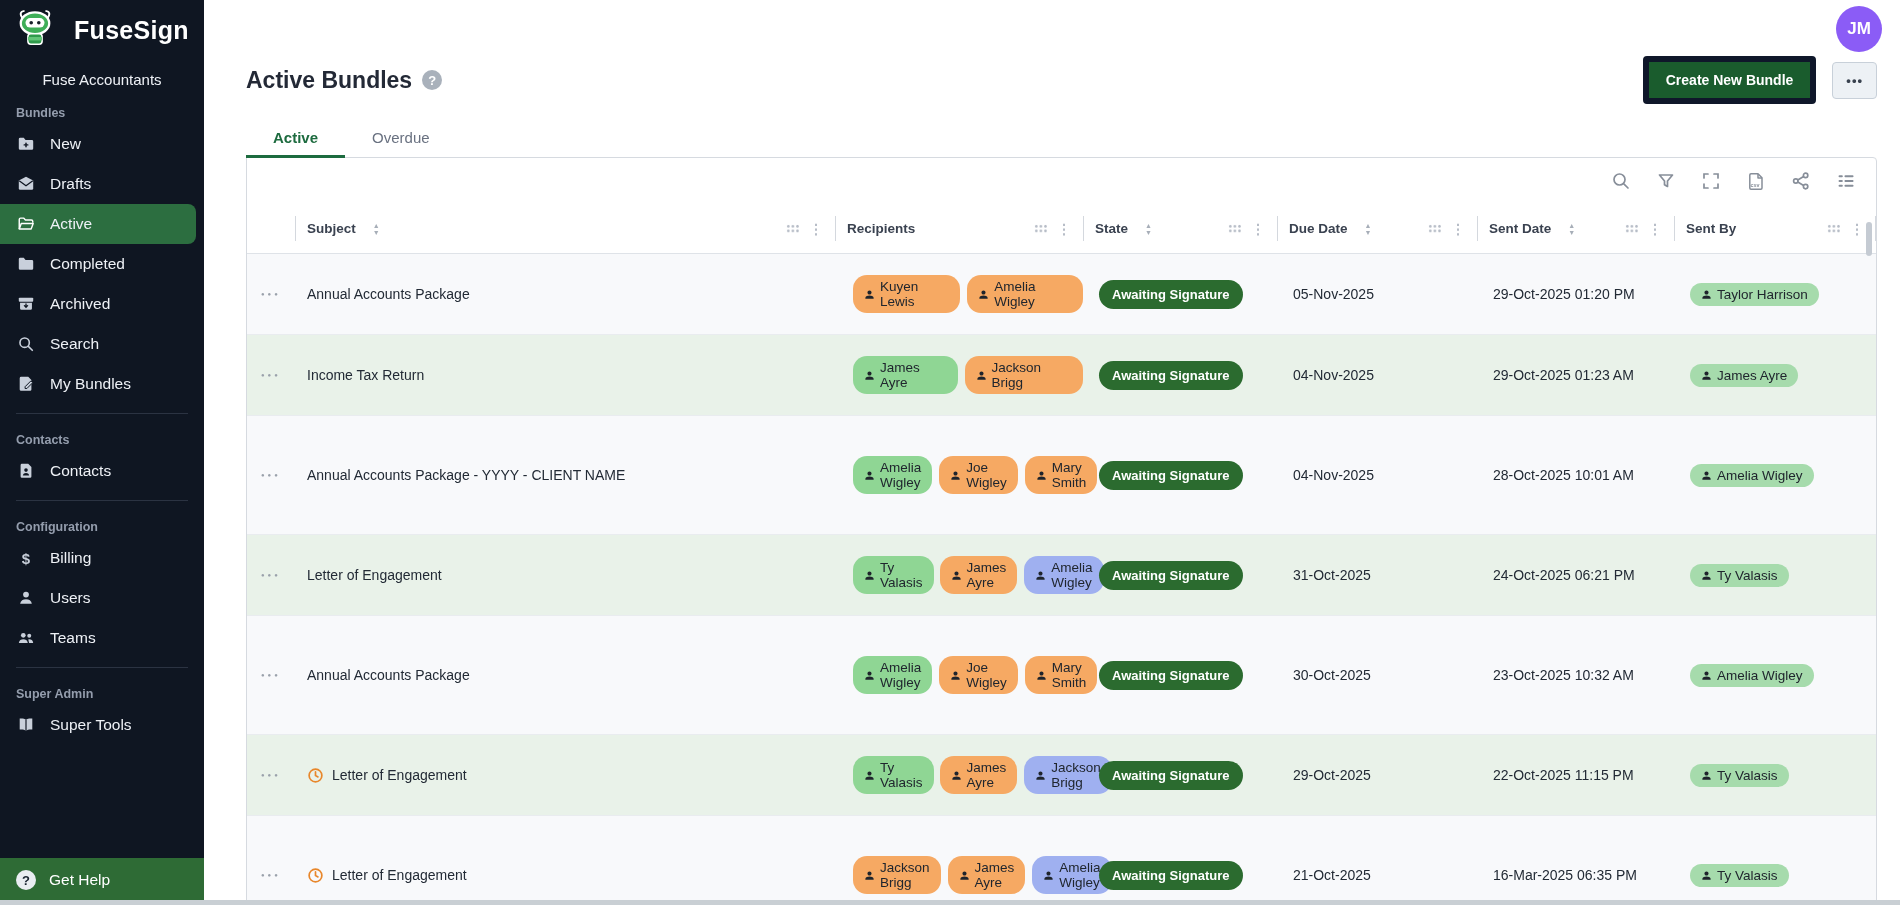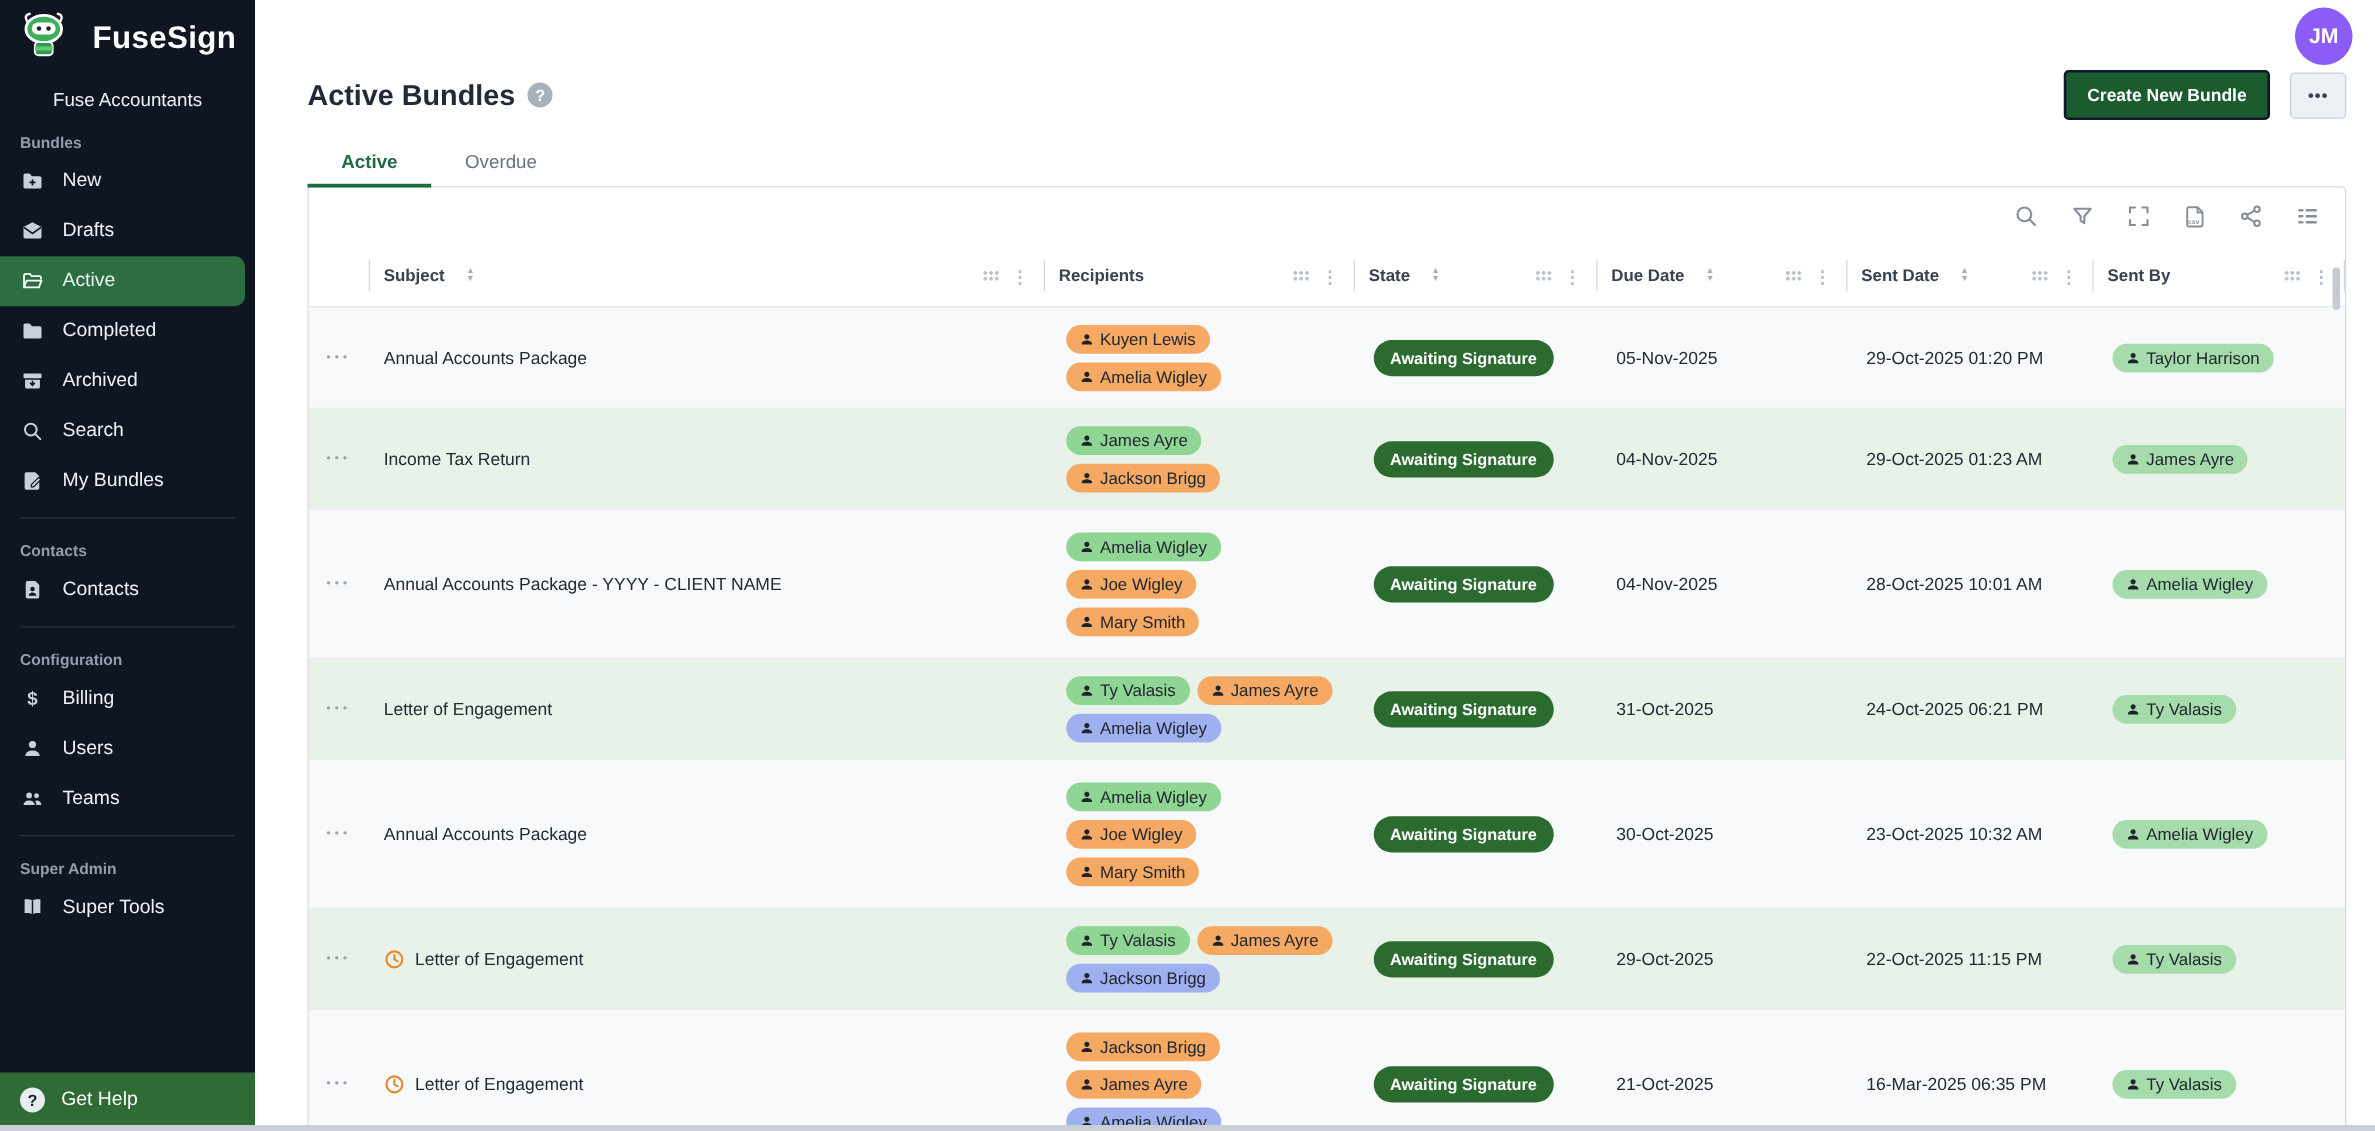--- a/index.html
+++ b/index.html
@@ -49,21 +49,21 @@
   }
   .header-row { display:flex; align-items:center; justify-content:space-between; margin-top:56px; }
   .title-group { display:flex; align-items:center; gap:10px; }
   h1 { margin:0; font-size:23px; font-weight:700; color:#232936; }
   .help-badge {
     width:20px; height:20px; border-radius:50%; background:#a9b1bb; color:#fff;
     font-size:13px; font-weight:700; display:flex; align-items:center; justify-content:center;
   }
   .actions-group { display:flex; align-items:center; gap:16px; }
   .btn-primary {
-    background:#1a5c2d; border:2px solid #0f172a; color:#fff;
+    background:#1a5c2d; border:6px solid #0f172a; color:#fff;
     font-weight:700; font-size:14px; padding:10px 17px; border-radius:4px; cursor:pointer;
     font-family:"Liberation Sans", sans-serif;
   }
   .btn-more {
     background:#edf1f5; border:1px solid #c8d0d9; color:#39424f;
     font-weight:700; font-size:13px; letter-spacing:1px;
     padding:10px 13px; border-radius:4px; cursor:pointer;
     font-family:"Liberation Sans", sans-serif;
   }
 
@@ -79,39 +79,39 @@
   .toolbar { height:46px; display:flex; align-items:center; justify-content:flex-end; gap:25px; padding:0 20px; }
   .icon-btn { cursor:pointer; display:flex; align-items:flex-end; }
 
   .thead {
     display:grid; grid-template-columns:48px 540px 248px 194px 200px 197px 1fr;
     height:50px; align-items:stretch; border-bottom:1px solid #dfe3e8;
   }
   .th { display:flex; align-items:center; padding-left:12px; font-size:13.5px; font-weight:700; color:#3a4250; position:relative; }
   .th:not(:first-child)::before { content:""; position:absolute; left:0; top:12px; bottom:12px; width:1px; background:#d4d8de; }
   .th:last-child::after { content:""; position:absolute; right:0; top:12px; bottom:12px; width:1px; background:#d4d8de; }
-  .th .labelwrap { display:flex; align-items:flex-start; gap:17px; cursor:pointer; }
+  .th .labelwrap { display:flex; align-items:flex-end; gap:17px; cursor:pointer; }
   .sort { display:flex; flex-direction:column; color:#a7aeb8; font-size:7px; line-height:7px; }
   .grips { margin-left:auto; display:flex; align-items:center; gap:9px; padding-right:12px; }
   .grip-dots {
     width:14px; height:9px; cursor:grab;
     background-image:radial-gradient(circle,#b7bdc7 1.2px,transparent 1.4px);
     background-size:4.6px 4.6px;
   }
   .vdots { color:#b7bdc7; font-size:14px; font-weight:700; line-height:14px; cursor:pointer; }
 
   .row {
     display:grid; grid-template-columns:48px 540px 248px 194px 200px 197px 1fr;
     align-items:center; border-bottom:1px solid #e9ecef; background:#f8f9fb;
   }
   .row.alt { background:#e9f2e9; }
   .cell { font-size:14px; color:#222a35; padding-left:16px; }
   .cell-actions { padding-left:14px; color:#8f96a0; font-size:10px; letter-spacing:3px; cursor:pointer; }
   .subject-wrap { display:flex; align-items:center; gap:8px; padding-left:12px; font-size:14px; color:#222a35; }
-  .chips { display:flex; flex-direction:column; gap:7px; padding:13px 0 13px 18px; }
+  .chips { display:flex; flex-direction:row; gap:7px; padding:13px 0 13px 18px; }
   .chip-line { display:flex; gap:6px; }
   .chip {
     display:inline-flex; align-items:center; gap:5px;
     padding:4px 11px; border-radius:14px; font-size:13.5px; color:#20262e; cursor:pointer;
   }
   .chip svg { width:11px; height:11px; fill:#1f242c; }
   .chip.orange { background:#F6A963; }
   .chip.green  { background:#8FD694; }
   .chip.blue   { background:#9FB0F0; }
   .chip.sentby { background:#A6DBAC; cursor:default; }

